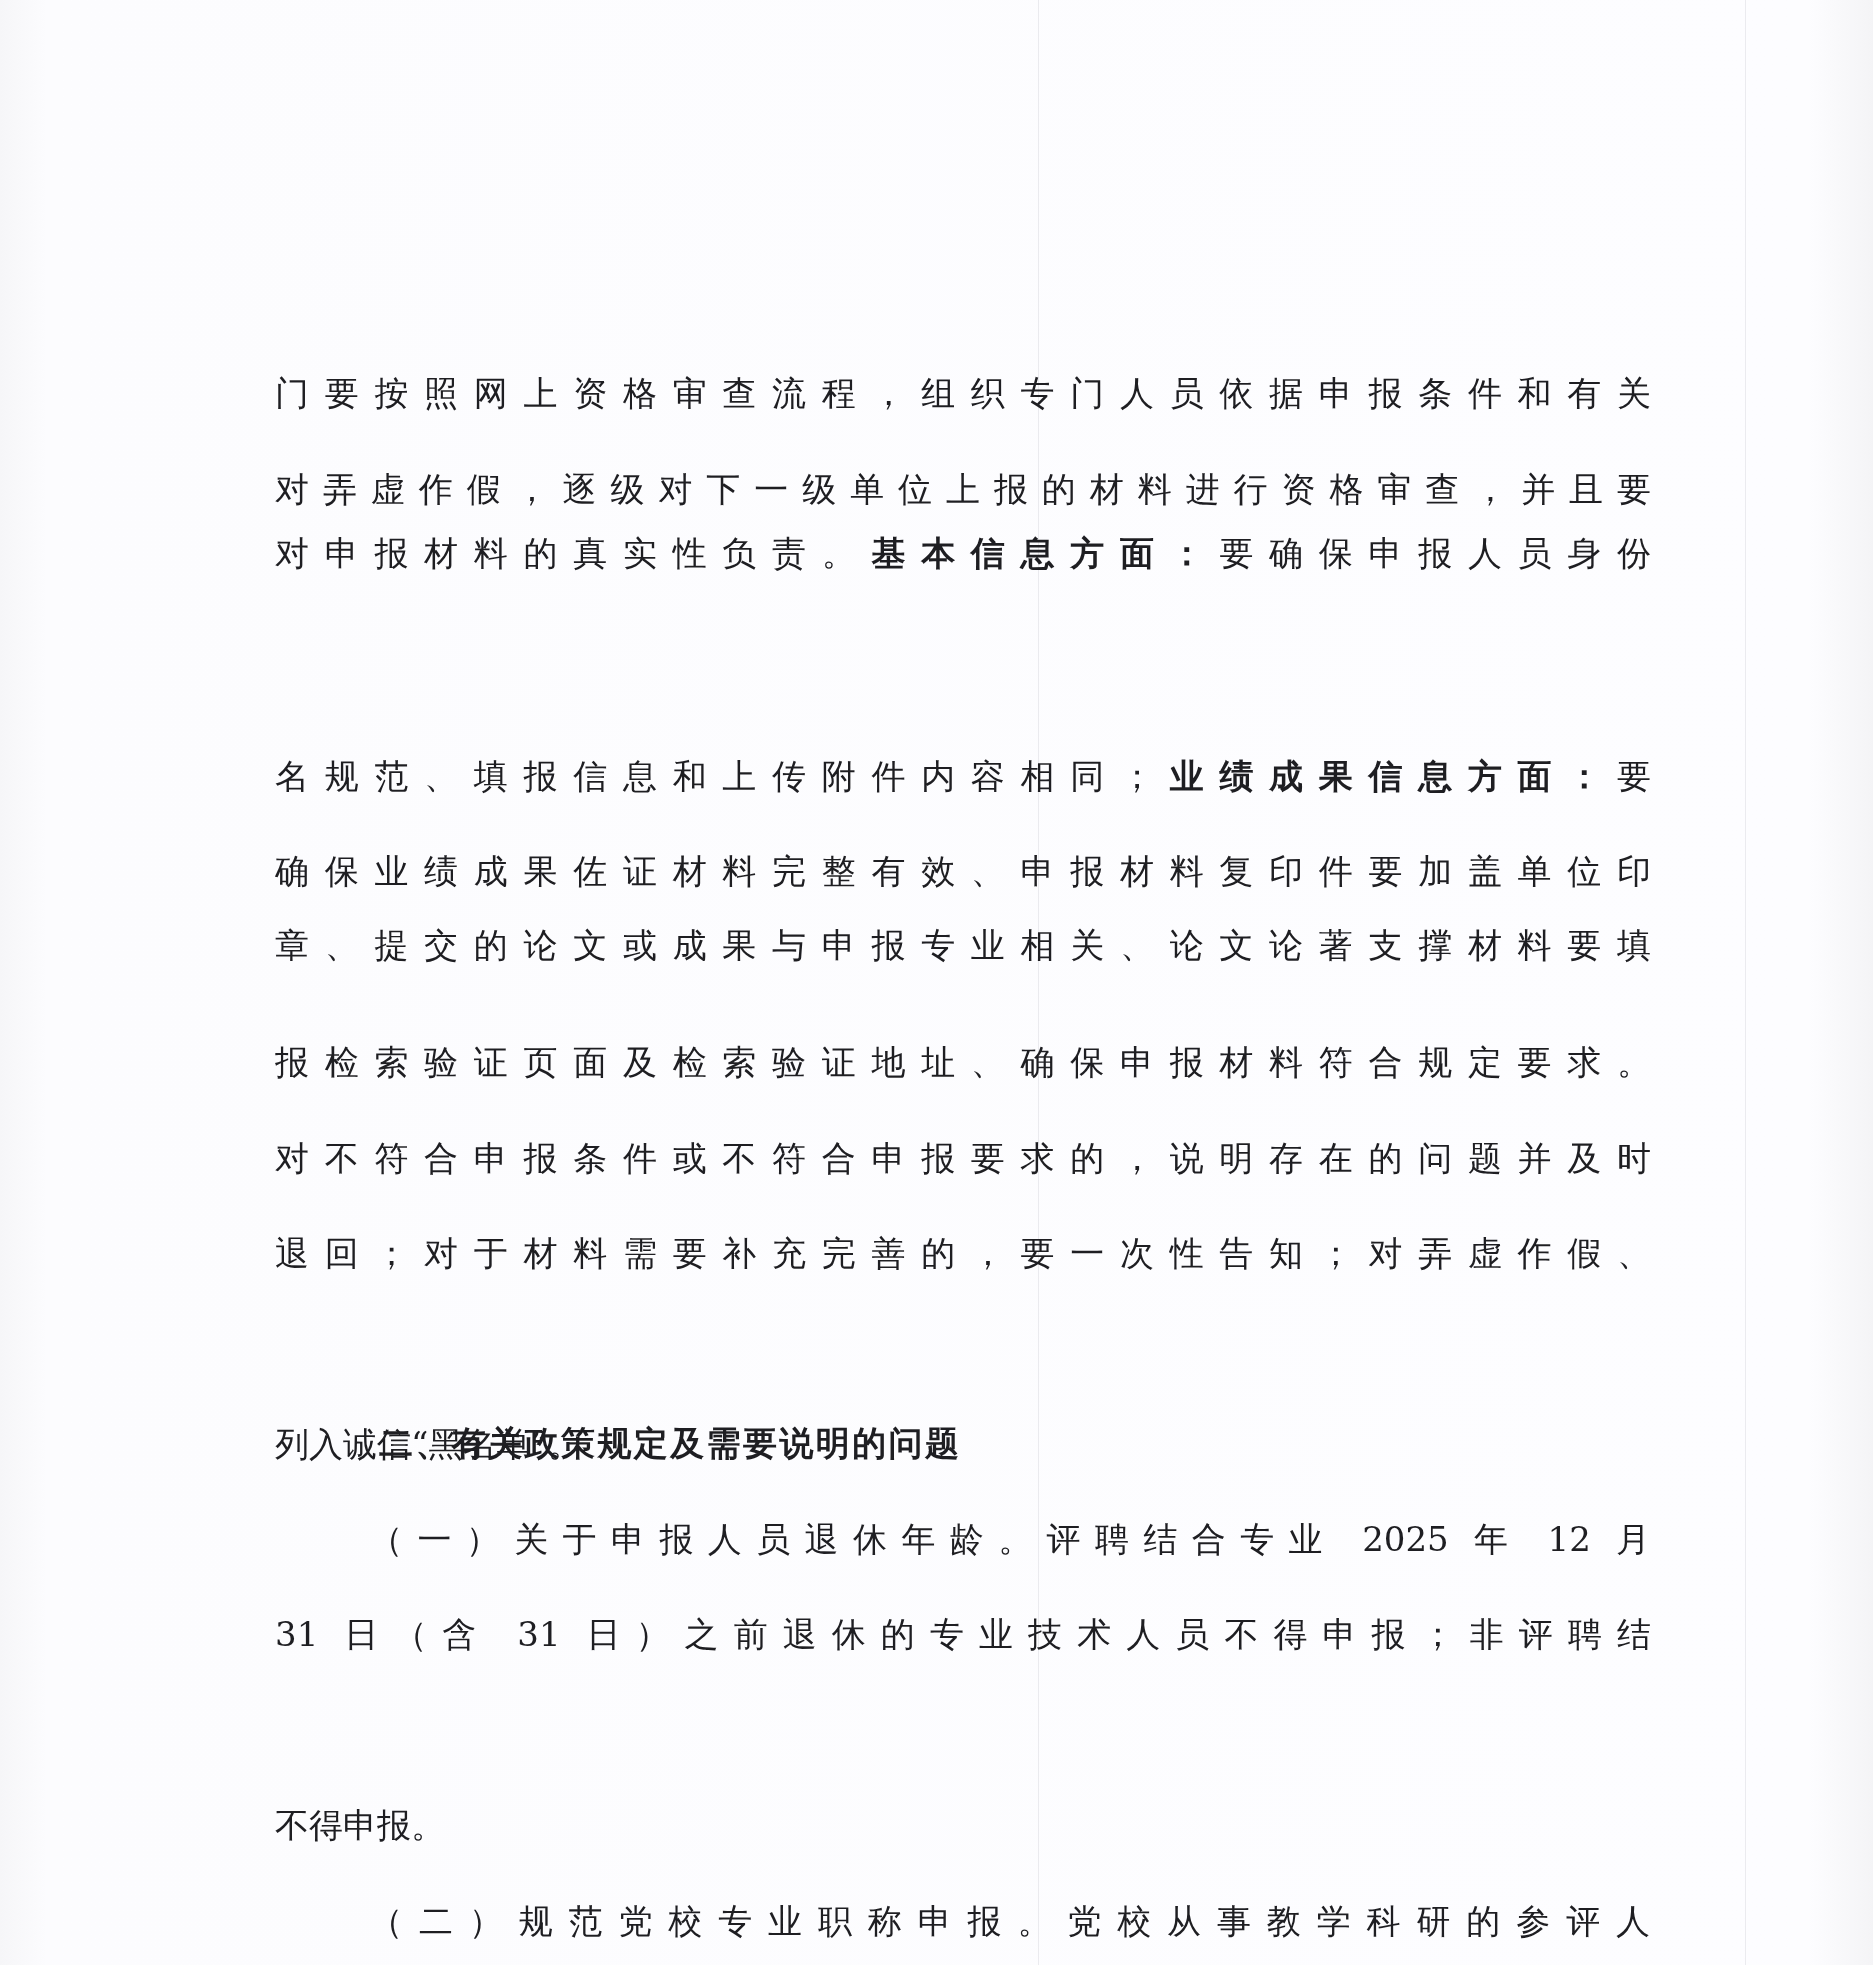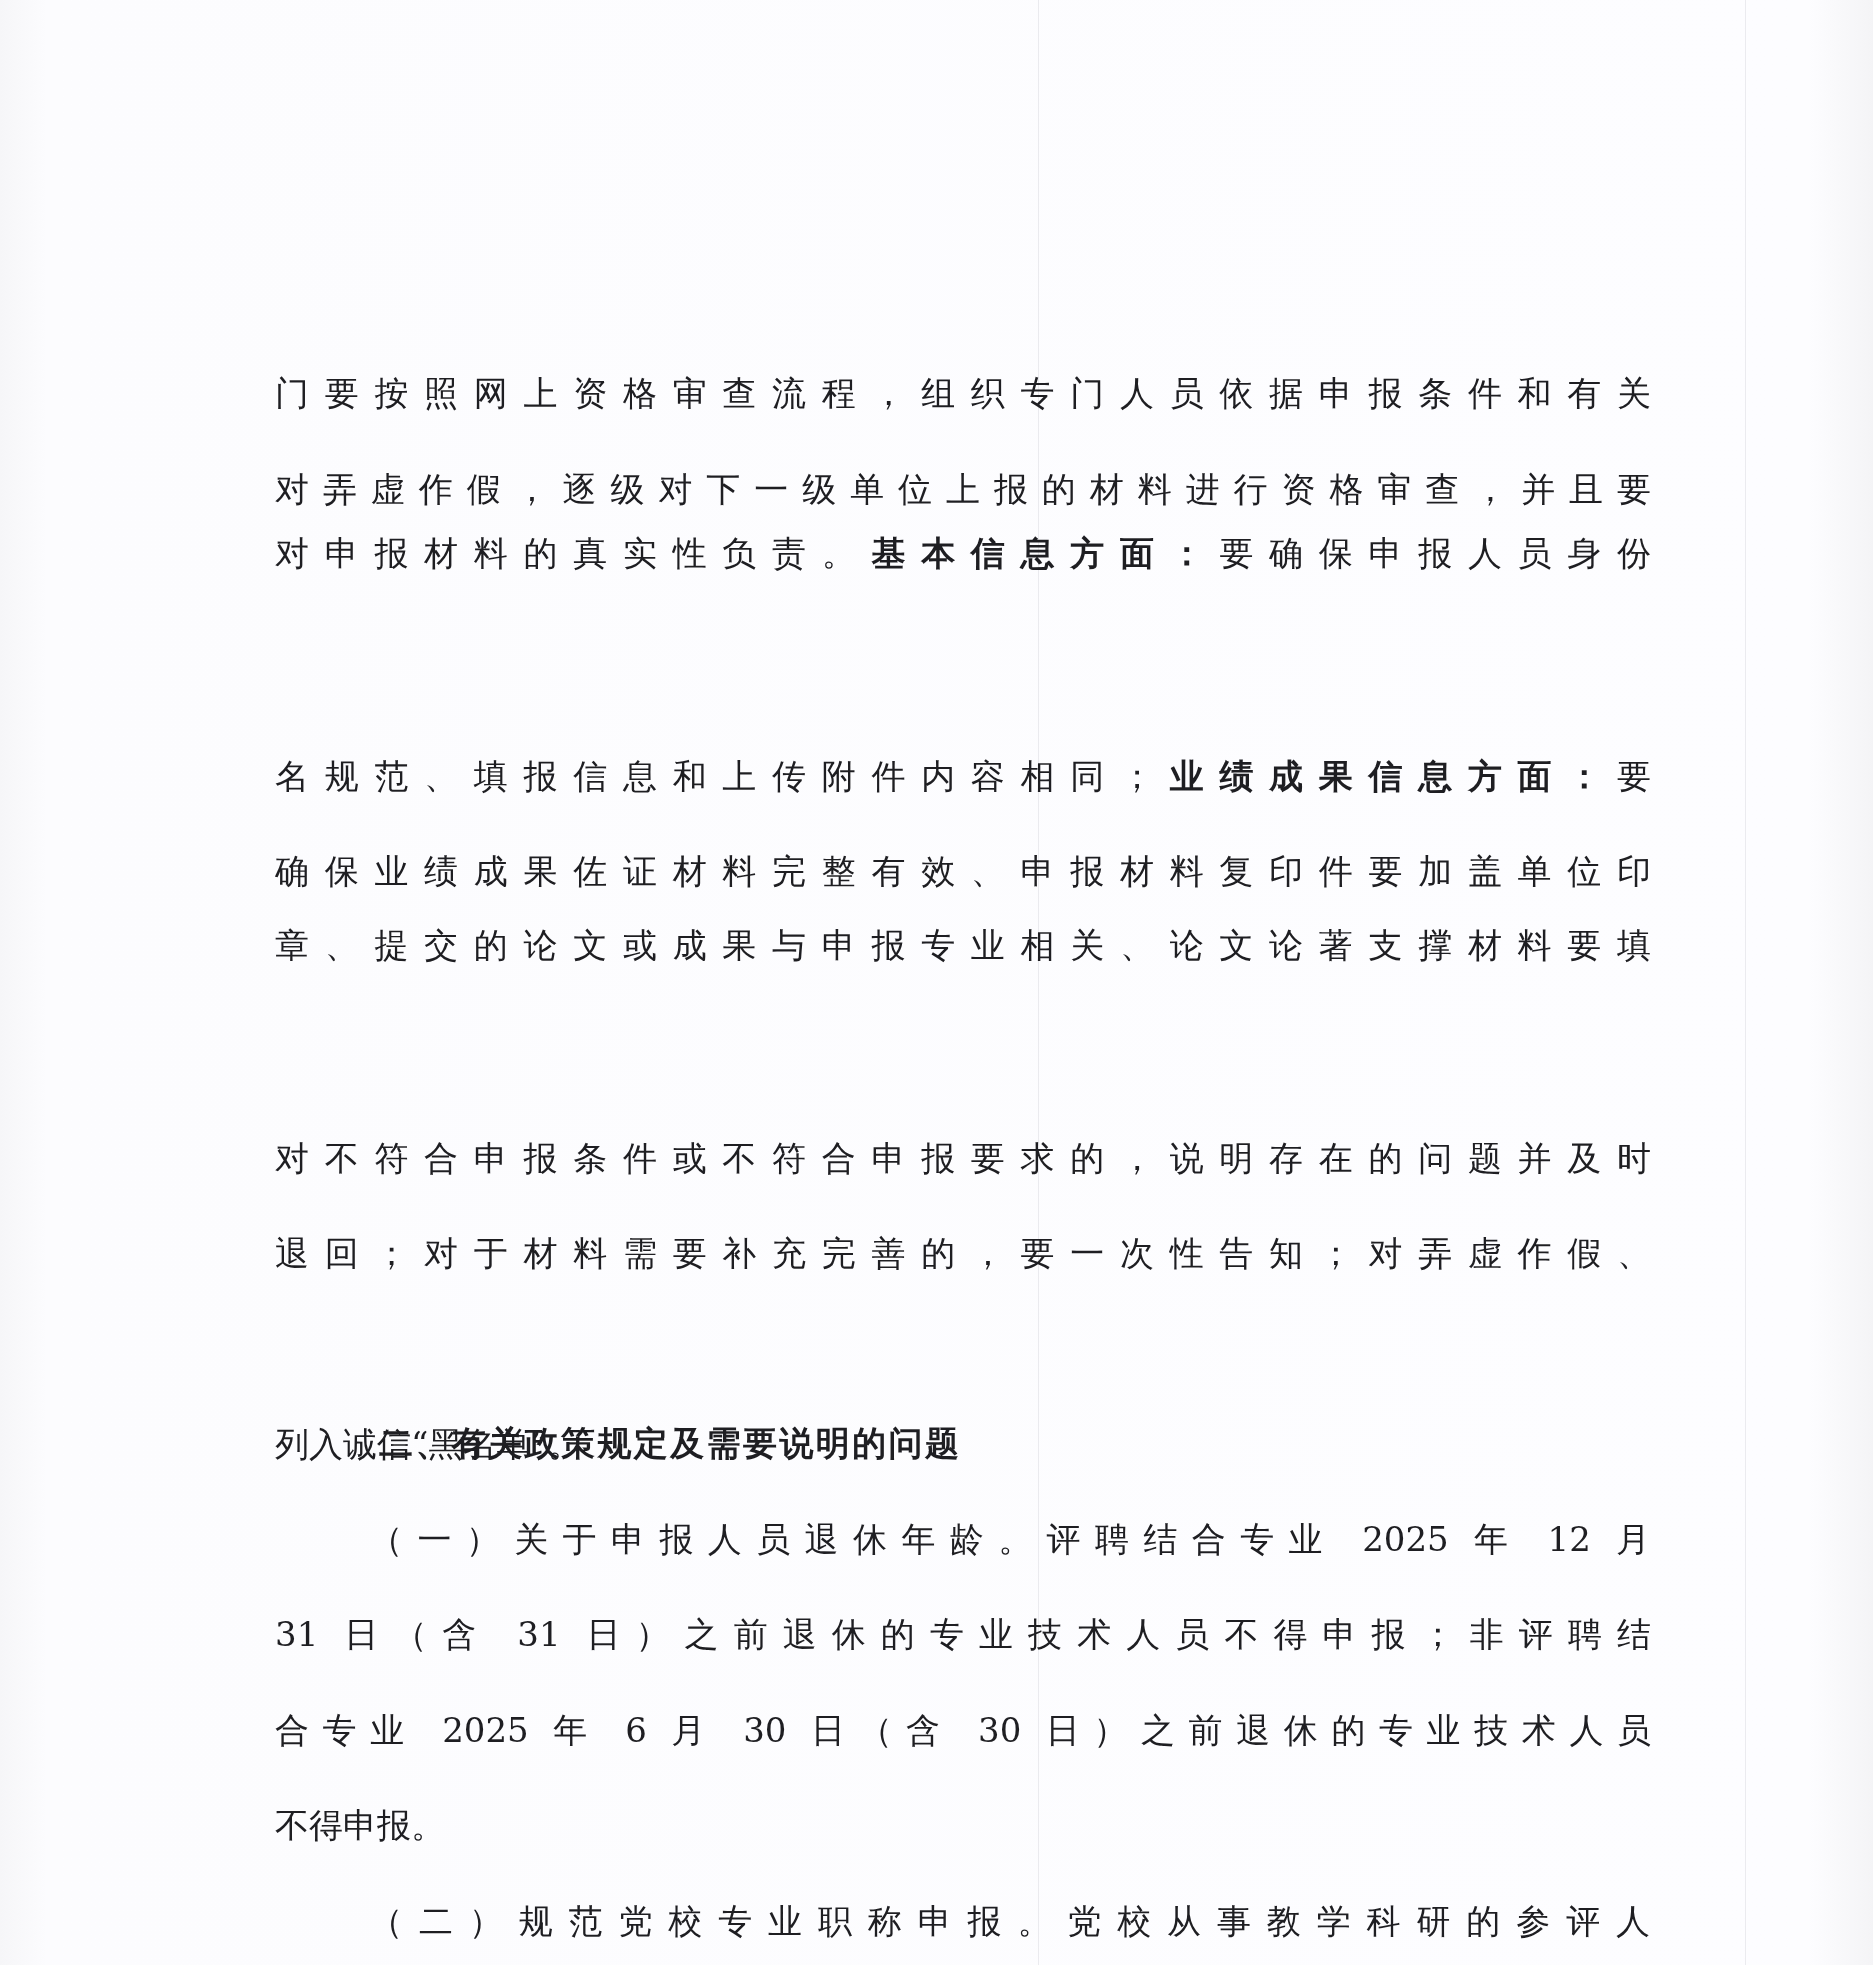--- a/index.html
+++ b/index.html
@@ -48,31 +48,31 @@
   <div class="line" style="top:364px">门要按照网上资格审查流程，组织专门人员依据申报条件和有关</div>
   <div class="line" style="top:460px">对弄虚作假，逐级对下一级单位上报的材料进行资格审查，并且要</div>
   <div class="line" style="top:524px">
     <span>对申报材料的真实性负责。</span><span class="bold">基本信息方面：</span><span>要确保申报人员身份</span>
   </div>
   <div class="line" style="top:747px">
     <span>名规范、填报信息和上传附件内容相同；</span><span class="bold">业绩成果信息方面：</span><span>要</span>
   </div>
   <div class="line" style="top:842px">确保业绩成果佐证材料完整有效、申报材料复印件要加盖单位印</div>
   <div class="line" style="top:916px">章、提交的论文或成果与申报专业相关、论文论著支撑材料要填</div>
+  <div class="line" style="top:1033px">报检索验证页面及检索验证地址、确保申报材料符合规定要求。</div>
   <div class="line" style="top:1129px">对不符合申报条件或不符合申报要求的，说明存在的问题并及时</div>
   <div class="line" style="top:1224px">退回；对于材料需要补充完善的，要一次性告知；对弄虚作假、</div>
   <div class="line last" style="top:1415px">列入诚信“黑名单”。</div>
 
   <div class="line heading" style="top:1413px;top:1414px">二、有关政策规定及需要说明的问题</div>
 
   <div class="line sub" style="top:1510px">
     <span class="kai">（一）关于申报人员退休年龄。</span><span>评聘结合专业 2025 年 12 月</span>
   </div>
   <div class="line" style="top:1605px">31 日（含 31 日）之前退休的专业技术人员不得申报；非评聘结</div>
-  <div class="line" style="top:1701px">合专业 2025 年 6 月 30 日（含 30 日）之前退休的专业技术人员</div>
   <div class="line last" style="top:1796px">不得申报。</div>
 
   <div class="line sub" style="top:1892px">
     <span class="kai">（二）规范党校专业职称申报。</span><span>党校从事教学科研的参评人</span>
   </div>
 
 </div>
 
 
 </body></html>

